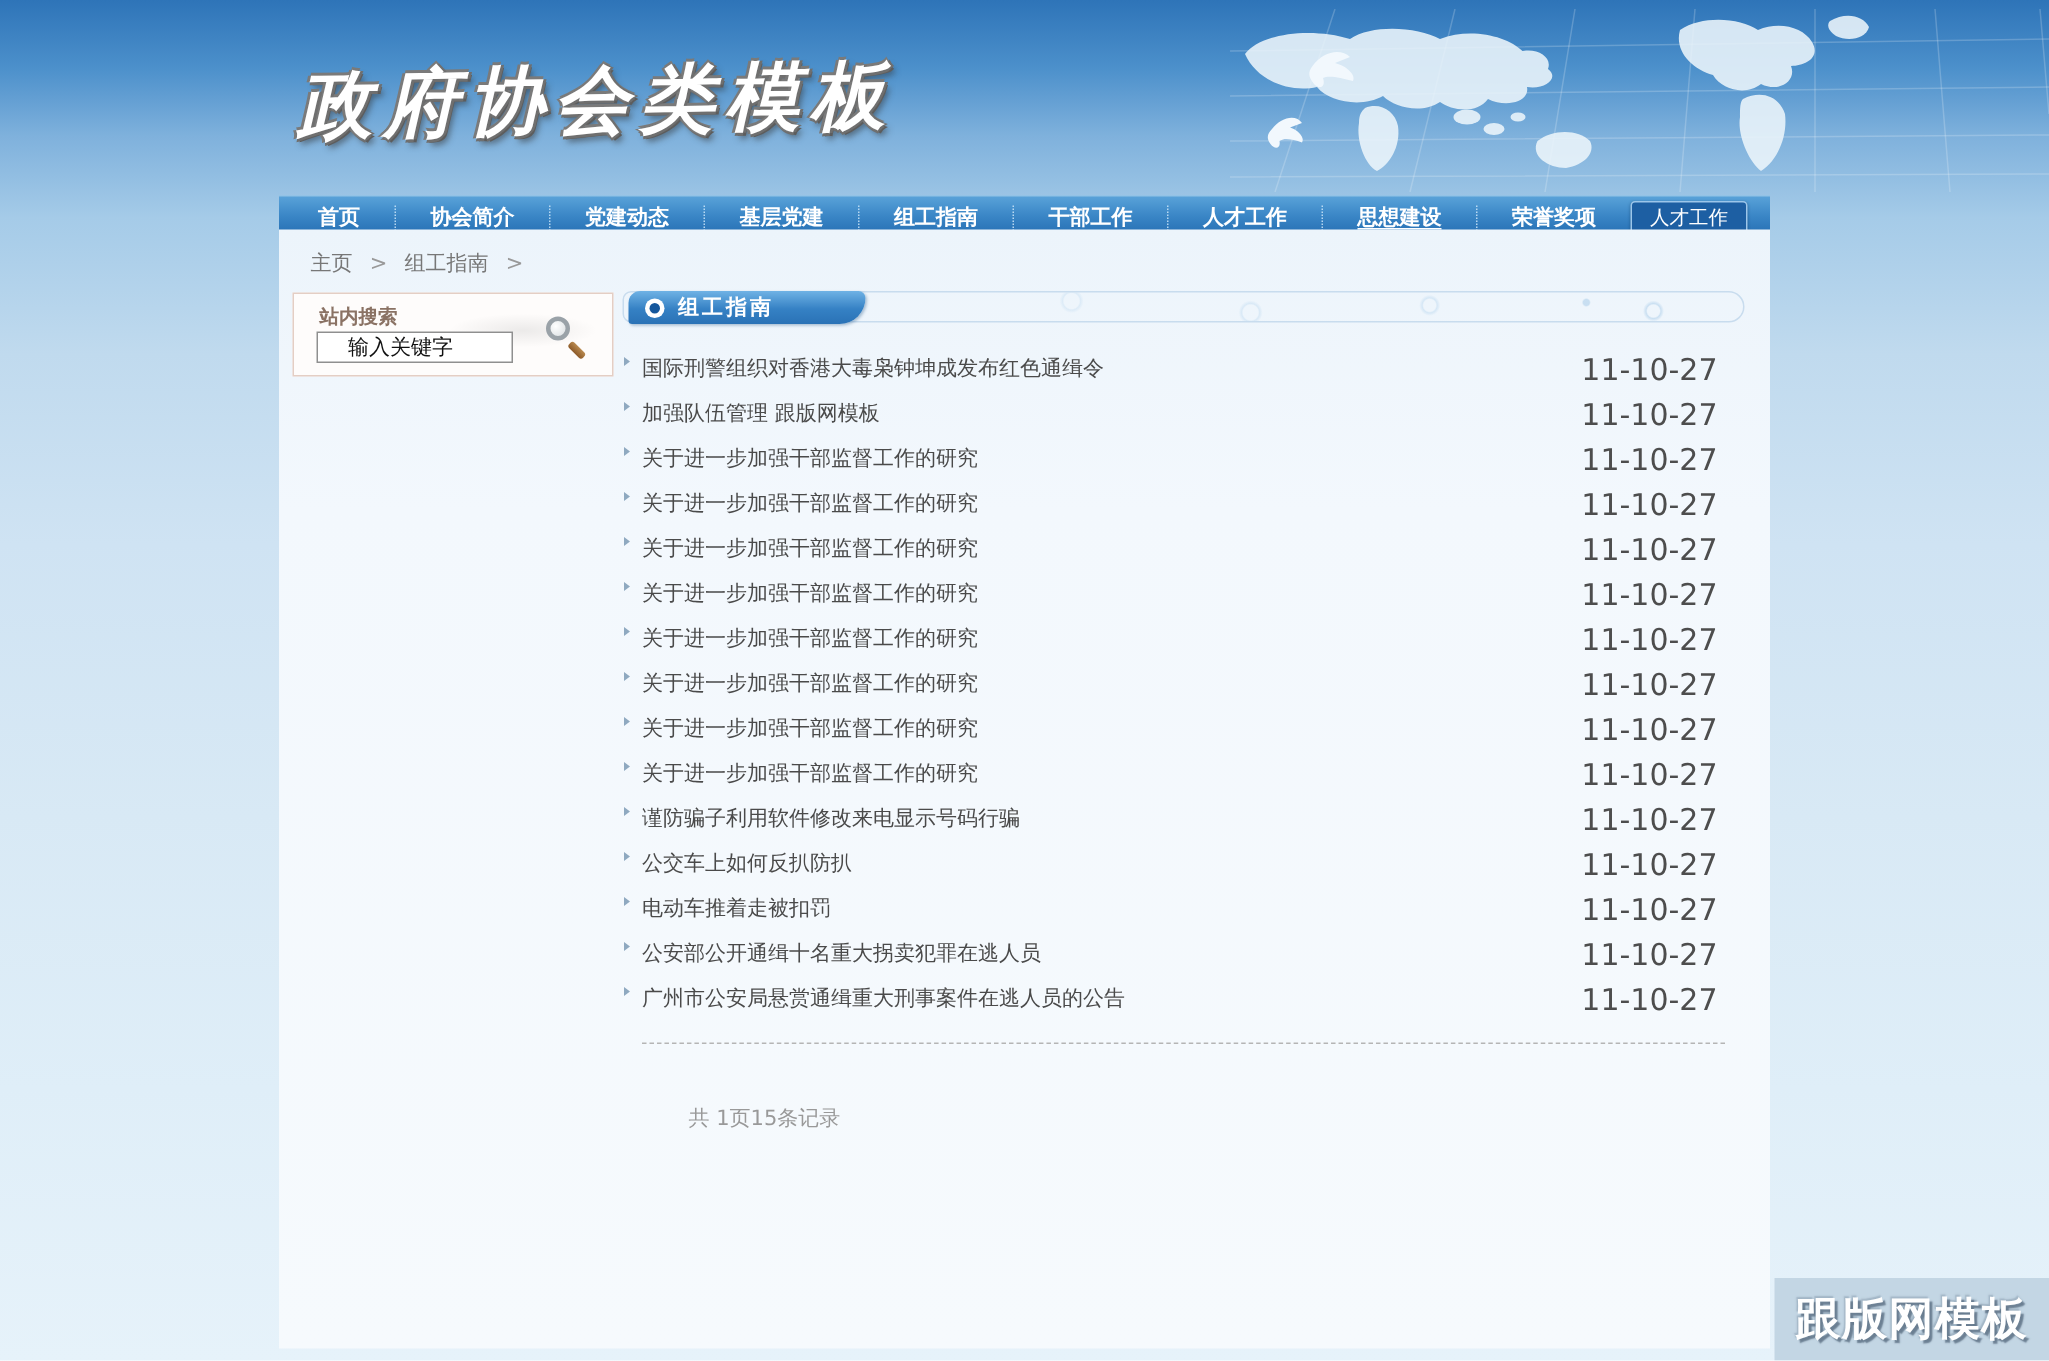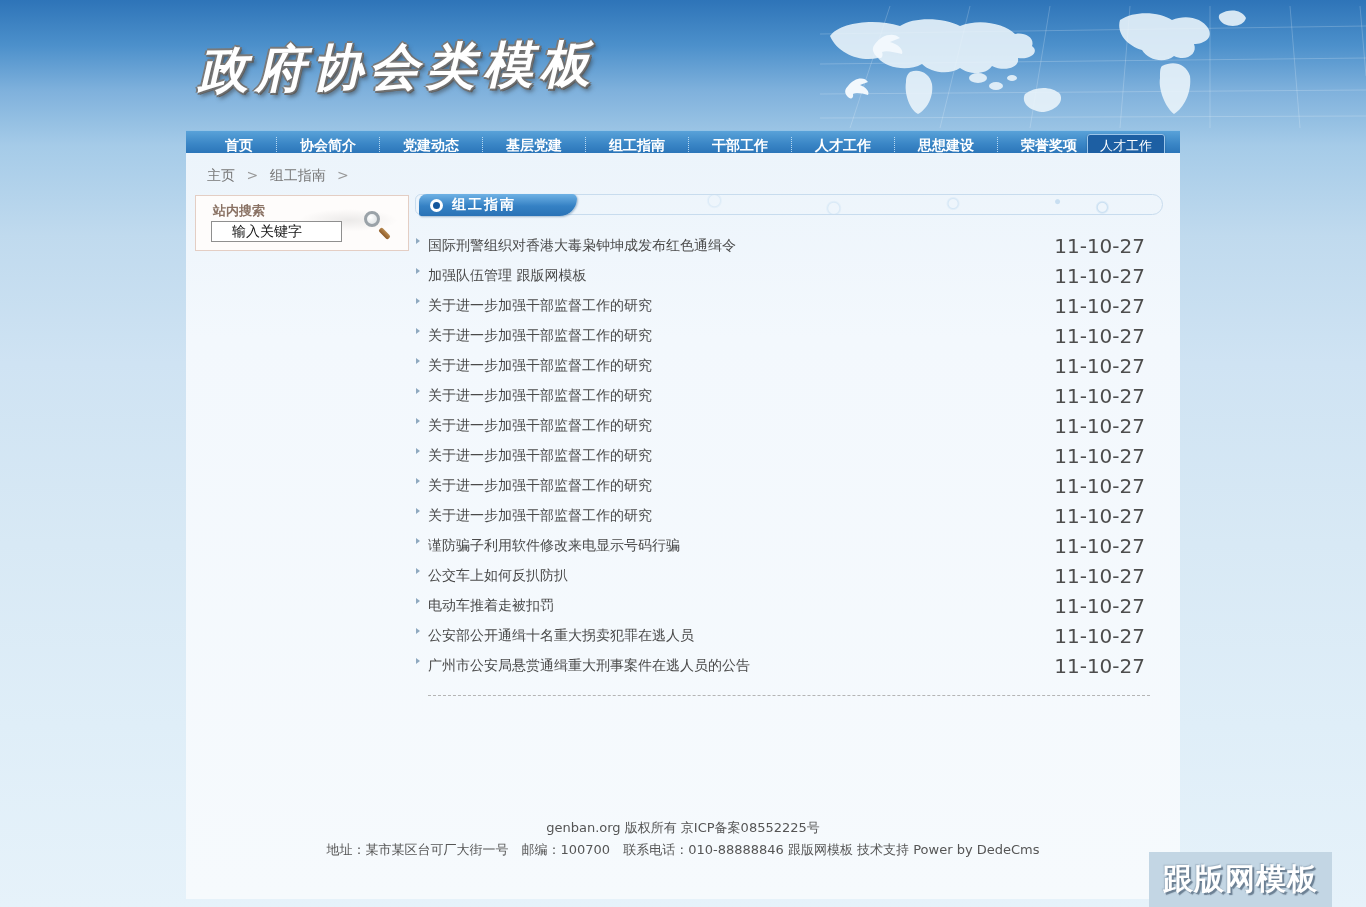--- a/index.html
+++ b/index.html
@@ -21,21 +21,21 @@
     font-size:50px; font-weight:bold; font-style:italic;
     color:#ffffff; letter-spacing:7px; transform:rotate(-1deg);
     text-shadow: 2px 0 0 #6f6f6f, -2px 0 0 #7a7a7a, 0 2px 0 #6f6f6f,
                  0 -2px 0 #7a7a7a, 2px 2px 0 #5d5d5d, 3px 4px 4px rgba(50,50,50,.55);
     white-space:nowrap;
   }
   .navbar {
     position:absolute; left:0; top:130px; width:994px; height:31px;
     background: linear-gradient(180deg,#5ba4da 0%,#3a86c6 45%,#1f67ad 100%);
     box-shadow: inset 0 1px 0 rgba(255,255,255,.35), 0 1px 0 rgba(20,70,120,.35);
-    display:flex; align-items:center; padding-left:16px;
+    display:flex; align-items:center; padding-left:3px;
   }
   .nav-item {
     color:#fff; font-size:14px; font-weight:bold;
     padding:0 23px; height:17px; line-height:17px; cursor:pointer; white-space:nowrap;
   }
   .nav-item + .nav-item { border-left:1px dotted rgba(214,236,252,.8); }
   .nav-item.underlined { text-decoration:underline; text-underline-offset:3px; }
   .notice-btn {
     position:absolute; right:15px; top:4px; height:23px; line-height:21px;
     padding:0 12px; background:#1d5fa3; color:#fff; font-size:13px;
@@ -109,21 +109,21 @@
     border-left:4px solid #8fa9c0; border-top:3px solid transparent; border-bottom:3px solid transparent;
   }
   .article-title { color:#4a4a4a; font-size:14px; white-space:nowrap; }
   .article-date { margin-left:auto; padding-right:18px; color:#4d4d4d; font-size:20px; }
   .dashed { margin:14px 13px 0 13px; border-top:1px dashed #b5b5b5; height:0; }
   .pagination { margin:41px 0 0 44px; color:#999; font-size:14px; }
   
   .footer { position:absolute; left:0; top:664px; width:994px; text-align:center; color:#555; font-size:13px; line-height:22px; }
   
   .watermark {
-    position:absolute; left:1149px; top:852px; width:183px; height:55px;
+    position:absolute; left:1183px; top:852px; width:183px; height:55px;
     background:#c3d6e4; display:flex; align-items:center; justify-content:center;
     font-size:30px; font-weight:bold; color:#fff; letter-spacing:1px;
     text-shadow:2px 2px 1px rgba(92,112,132,.85), -1px -1px 1px rgba(130,150,168,.5);
   }
 </style>
 </head>
 <body>
 
 <svg class="map-deco" viewBox="0 0 546 122">
   <g stroke="rgba(255,255,255,0.20)" stroke-width="1" fill="none">
@@ -289,23 +289,20 @@
 
           <li class="article-row">
             <span class="bullet"></span>
             <span class="article-title">广州市公安局悬赏通缉重大刑事案件在逃人员的公告</span>
             <span class="article-date">11-10-27</span>
           </li>
 
       </ul>
 
       <div class="dashed"></div>
+      <div class="pagination">共 1页15条记录</div>
     </div>
 
-    <div class="footer">
-      <div>genban.org 版权所有  京ICP备案08552225号</div>
-      <div>地址：某市某区台可厂大街一号　邮编：100700　联系电话：010-88888846  跟版网模板  技术支持  Power by DedeCms</div>
-    </div>
 
   </div>
 </div>
 
 <div class="watermark">跟版网模板</div>
 
 </body></html>

